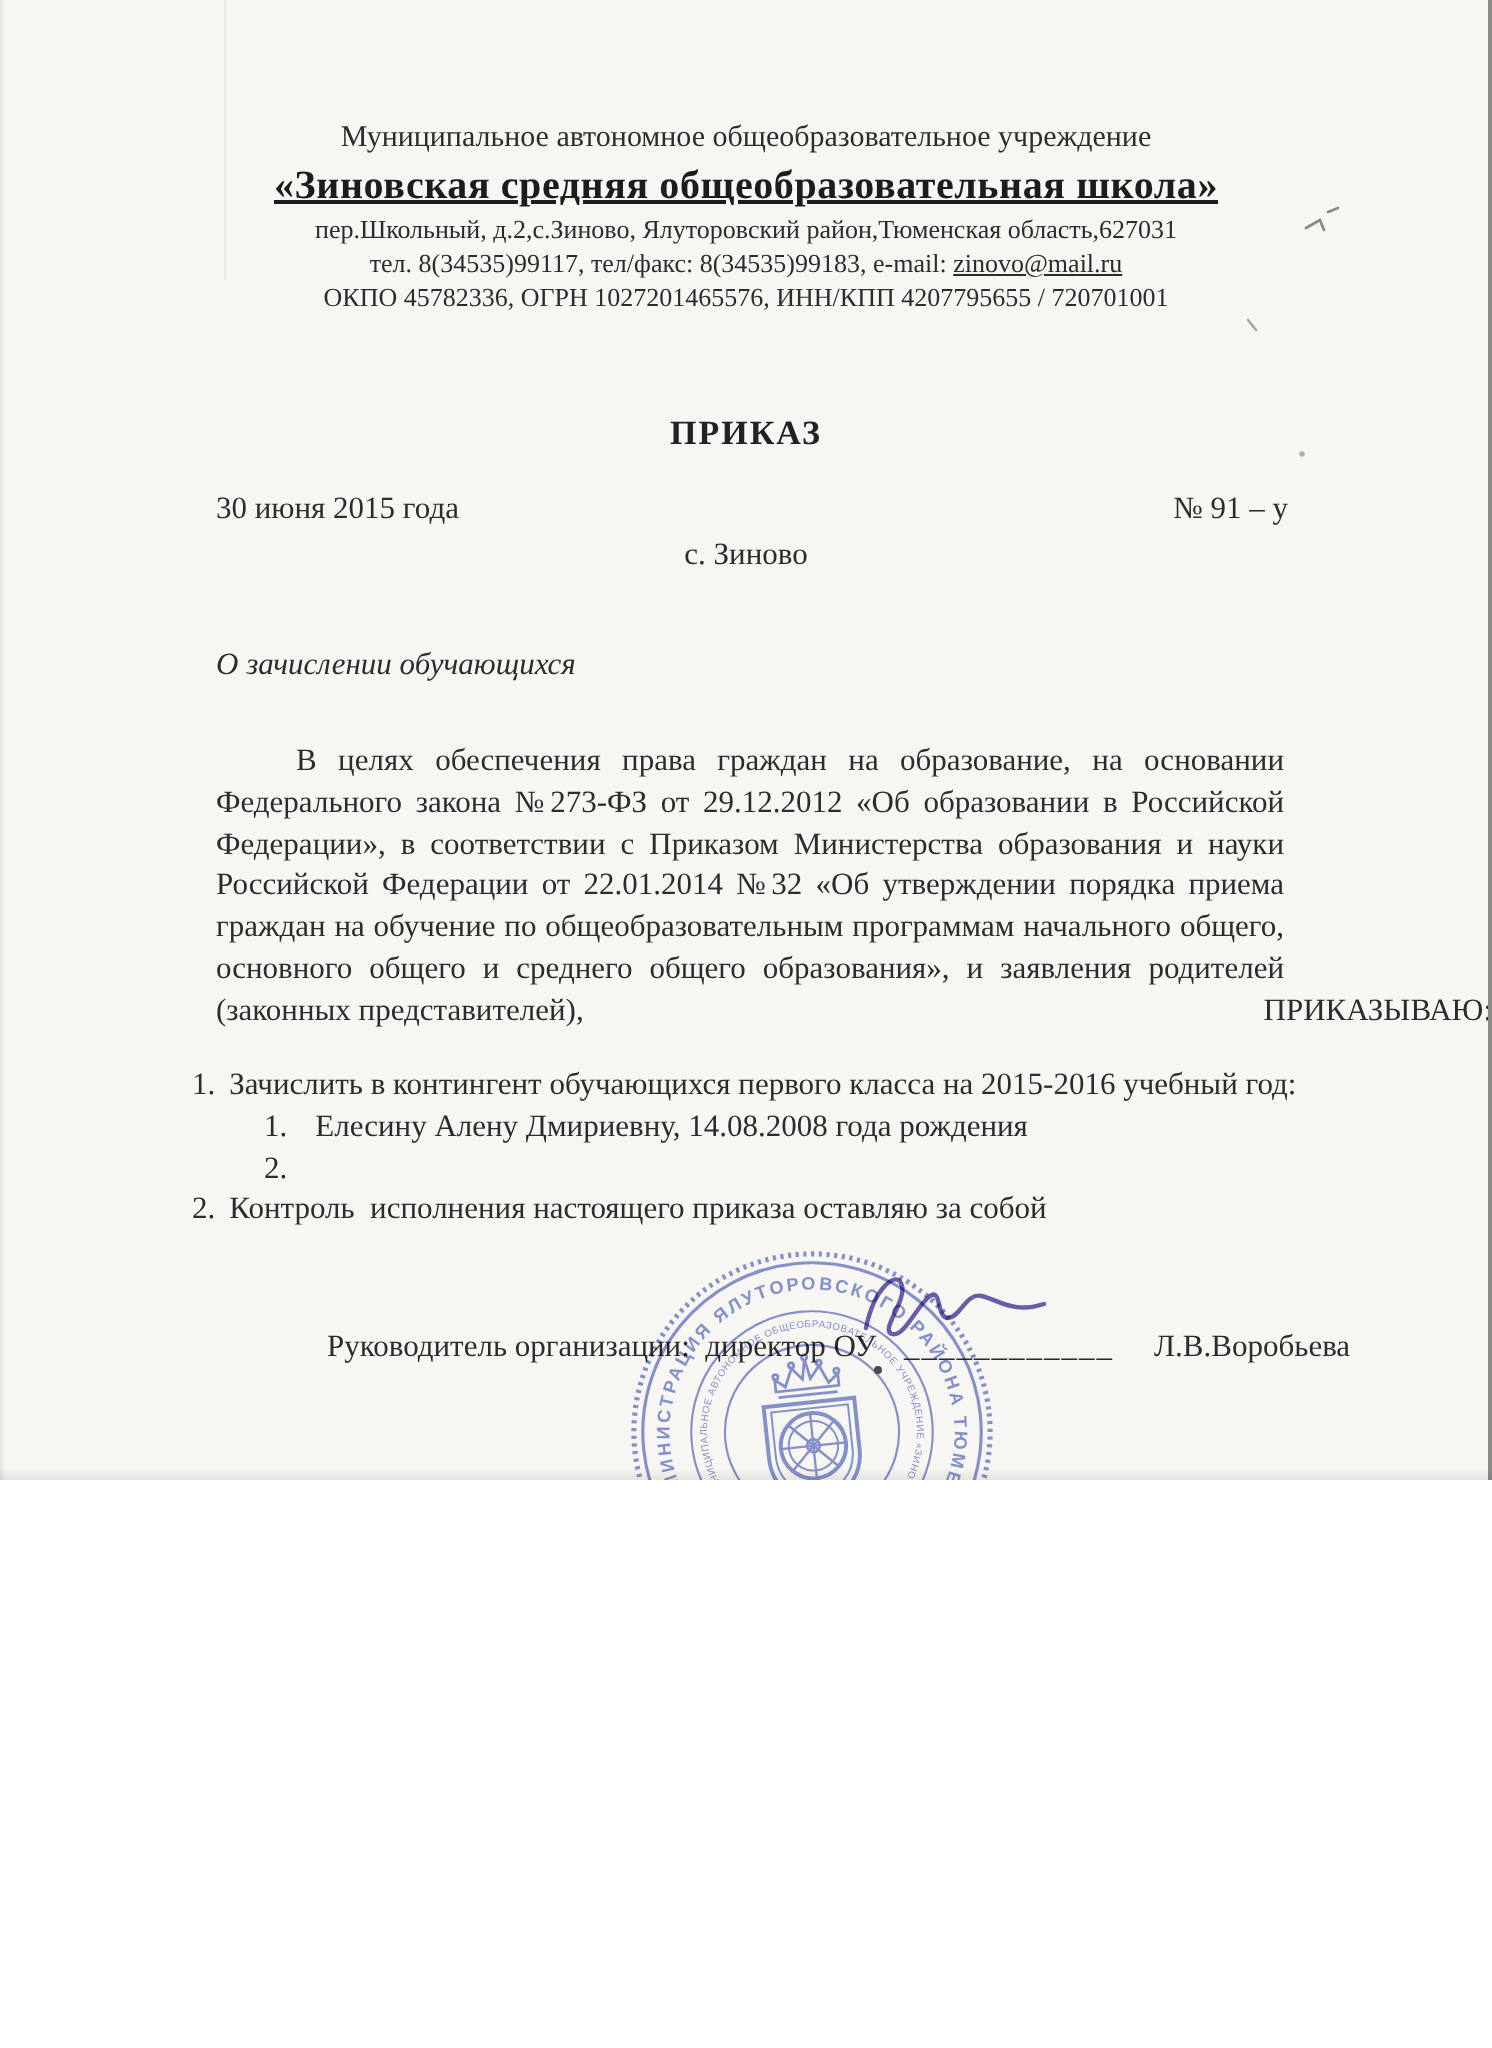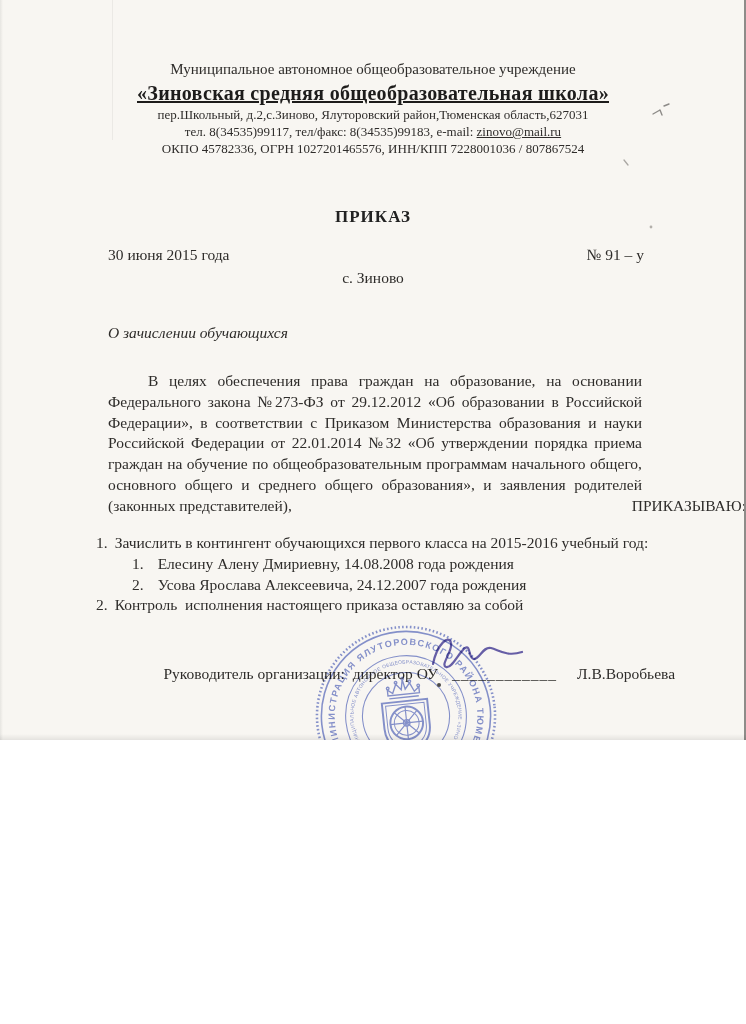--- a/index.html
+++ b/index.html
@@ -54,21 +54,21 @@
 </head>
 <body>
 
 <div class="page">
 
   <div class="letterhead">
     <div class="lh-type">Муниципальное автономное общеобразовательное учреждение</div>
     <div class="lh-name">«Зиновская средняя общеобразовательная школа»</div>
     <div class="lh-small">пер.Школьный, д.2,с.Зиново, Ялуторовский район,Тюменская область,627031</div>
     <div class="lh-small"><span>тел. 8(34535)99117, тел/факс: 8(34535)99183, e-mail: </span><span class="email">zinovo@mail.ru</span></div>
-    <div class="lh-small">ОКПО 45782336, ОГРН 1027201465576, ИНН/КПП 7228001036 / 807867524</div>
+    <div class="lh-small">ОКПО 45782336, ОГРН 1027201465576, ИНН/КПП 4207795655 / 720701001</div>
   </div>
 
   <div class="doc-title">ПРИКАЗ</div>
 
   <div class="date-row">
     <span>30 июня 2015 года</span>
     <span>№ 91 – у</span>
   </div>
 
   <div class="place">с. Зиново</div>
@@ -83,21 +83,20 @@
     <div class="li">
       <span class="num">1.</span>
       <span>Зачислить в контингент обучающихся первого класса на 2015-2016 учебный год:</span>
     </div>
     <div class="li sub">
       <span class="num">1.</span>
       <span>Елесину Алену Дмириевну, 14.08.2008 года рождения</span>
     </div>
     <div class="li sub">
       <span class="num">2.</span>
-      <span>Усова Ярослава Алексеевича, 24.12.2007 года рождения</span>
     </div>
     <div class="li">
       <span class="num">2.</span>
       <span>Контроль  исполнения настоящего приказа оставляю за собой</span>
     </div>
   </div>
 
   <div class="sig-row">
     <span>Руководитель организации:  директор ОУ</span><span class="sig-line">____________</span><span>Л.В.Воробьева</span>
   </div>

